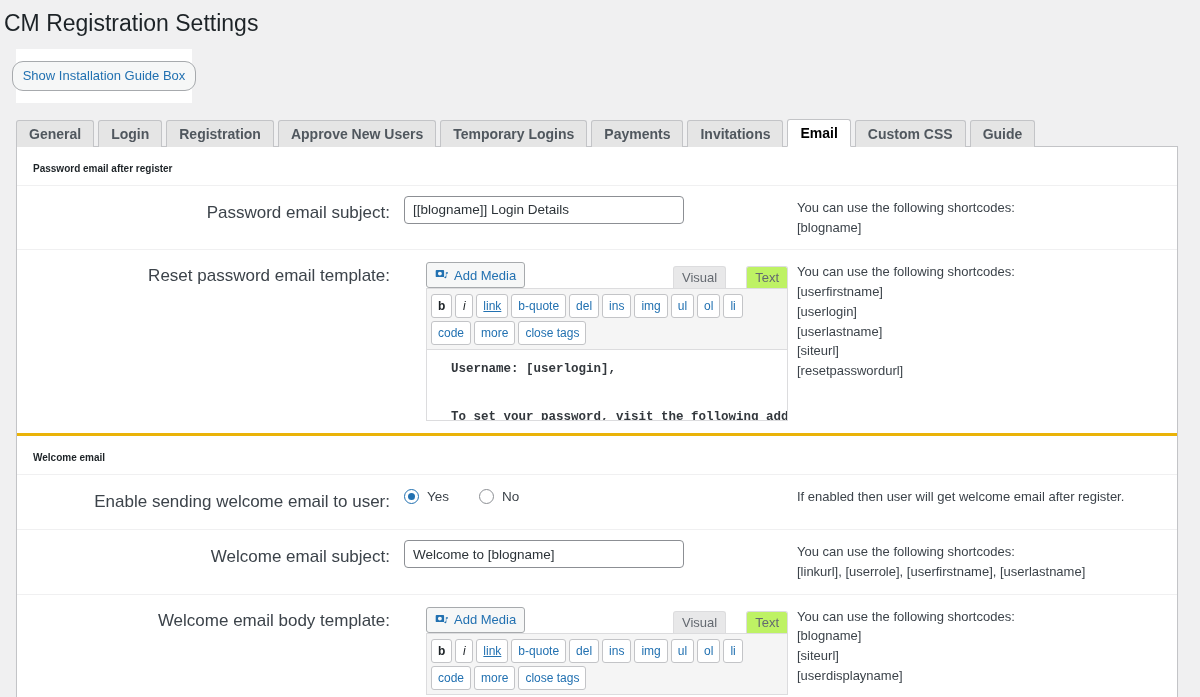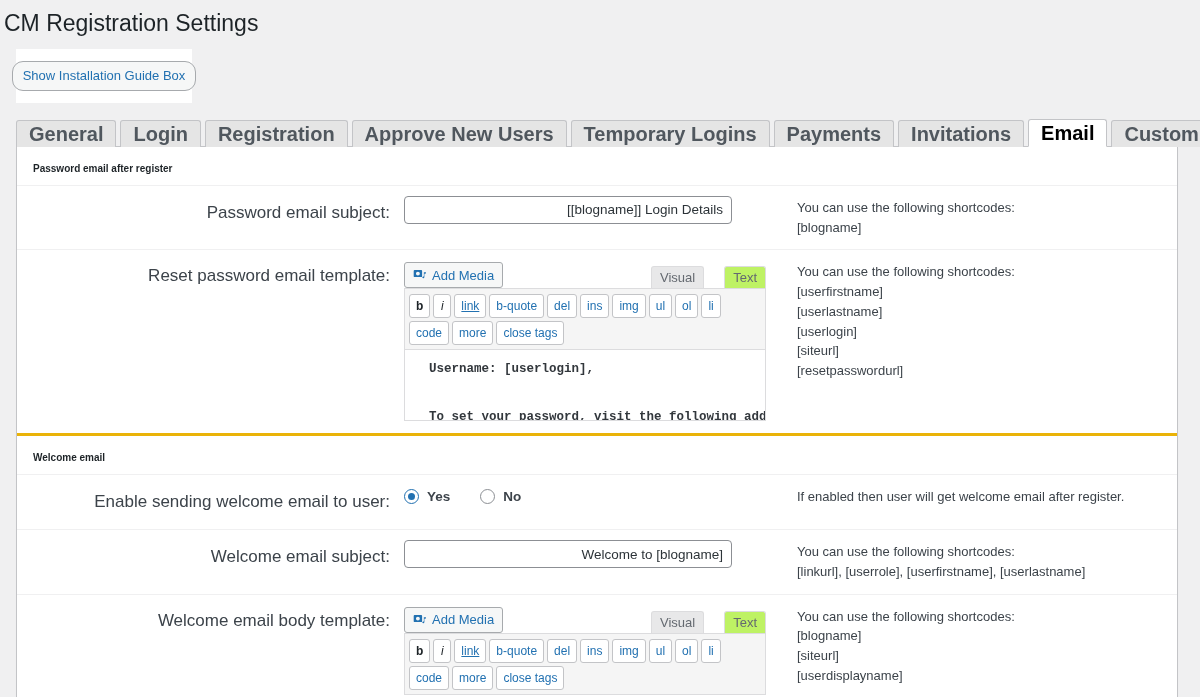--- a/index.html
+++ b/index.html
@@ -53,21 +53,21 @@
     width: 1162px;
     height: 28px;
     position: relative;
   }
   .tab {
     background: #e5e5e5;
     border: 1px solid #c3c4c7;
     border-bottom: none;
     border-radius: 3px 3px 0 0;
     color: #50575e;
-    font-size: 20px;
+    font-size: 14px;
     font-weight: bold;
     padding: 0 12px;
     height: 27px;
     line-height: 26px;
     margin-right: 4px;
     cursor: pointer;
     white-space: nowrap;
     position: relative;
     top: 1px;
   }
@@ -123,35 +123,34 @@
   .row-help {
     flex: 1;
     padding: 12px 16px 12px 16px;
     font-size: 13px;
     color: #3c434a;
     line-height: 1.52;
   }
   .row-help .ln { display: block; white-space: nowrap; }
 
   .text-input {
-    width: 328px;
+    width: 280px;
     height: 28px;
     border: 1px solid #8c8f94;
     border-radius: 4px;
     padding: 0 8px;
     font-size: 13.5px;
     color: #2c3338;
     font-family: "Liberation Sans", sans-serif;
     background: #fff;
     outline: none;
-    text-align: right;
   }
 
   
-  .radio-wrap { display: flex; align-items: center; padding-top: 4px; font-weight: bold; }
+  .radio-wrap { display: flex; align-items: center; padding-top: 4px; }
   .radio-item { display: flex; align-items: center; margin-right: 30px; cursor: pointer; }
   .radio {
     width: 15px; height: 15px;
     border: 1px solid #8c8f94;
     border-radius: 50%;
     background: #fff;
     margin-right: 8px;
     position: relative;
     flex: none;
   }
@@ -160,21 +159,21 @@
     content: "";
     position: absolute;
     left: 3px; top: 3px;
     width: 7px; height: 7px;
     border-radius: 50%;
     background: #2271b1;
   }
   .radio-label { font-size: 13.5px; color: #3c434a; }
 
   
-  .editor { width: 362px; }
+  .editor { width: 362px; margin-left: 22px; }
   .editor-top {
     display: flex;
     justify-content: space-between;
     align-items: flex-end;
     height: 28px;
   }
   .add-media {
     display: inline-flex;
     align-items: center;
     gap: 5px;
@@ -259,21 +258,21 @@
 <div class="tab-row">
   <div class="tab">General</div>
   <div class="tab">Login</div>
   <div class="tab">Registration</div>
   <div class="tab">Approve New Users</div>
   <div class="tab">Temporary Logins</div>
   <div class="tab">Payments</div>
   <div class="tab">Invitations</div>
   <div class="tab active">Email</div>
   <div class="tab">Custom CSS</div>
-  <div class="tab">Approve</div>
+  <div class="tab">Guide</div>
 </div>
 
 <div class="panel">
 
   <div class="section-head">Password email after register</div>
 
   <div class="row">
     <div class="row-label">Password email subject:</div>
     <div class="row-field">
       <input class="text-input" type="text" value="[[blogname]] Login Details" style="">
@@ -319,22 +318,22 @@
           <div class="qt-btn">close tags</div>
         </div>
         <div class="qt-area h1">Username: [userlogin],
 
 To set your password, visit the following address:</div>
       </div>
     </div>
     <div class="row-help">
       <span class="ln">You can use the following shortcodes:</span>
       <span class="ln">[userfirstname]</span>
+      <span class="ln">[userlogin]</span>
       <span class="ln">[userlastname]</span>
-      <span class="ln">[userlogin]</span>
       <span class="ln">[siteurl]</span>
       <span class="ln">[resetpasswordurl]</span>
     </div>
   </div>
 
   <div class="section-head" style="border-top:3px solid #eab308;">Welcome email</div>
 
   <div class="row">
     <div class="row-label">Enable sending welcome email to user:</div>
     <div class="row-field">

